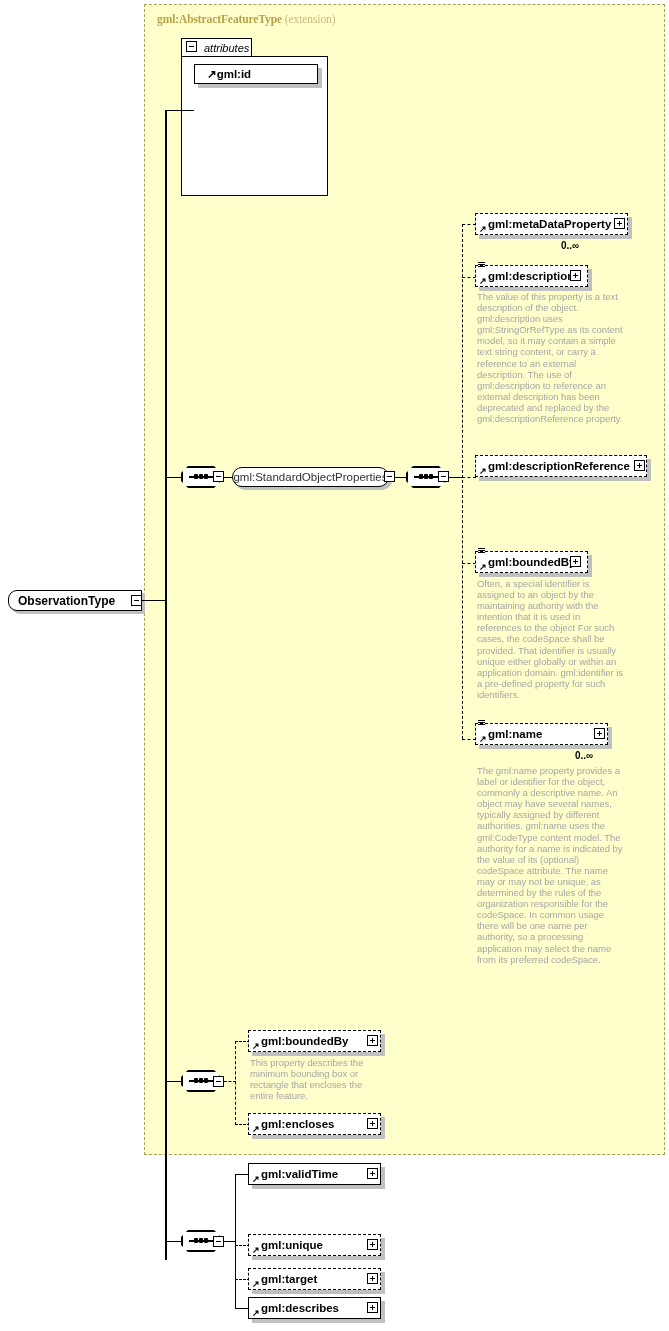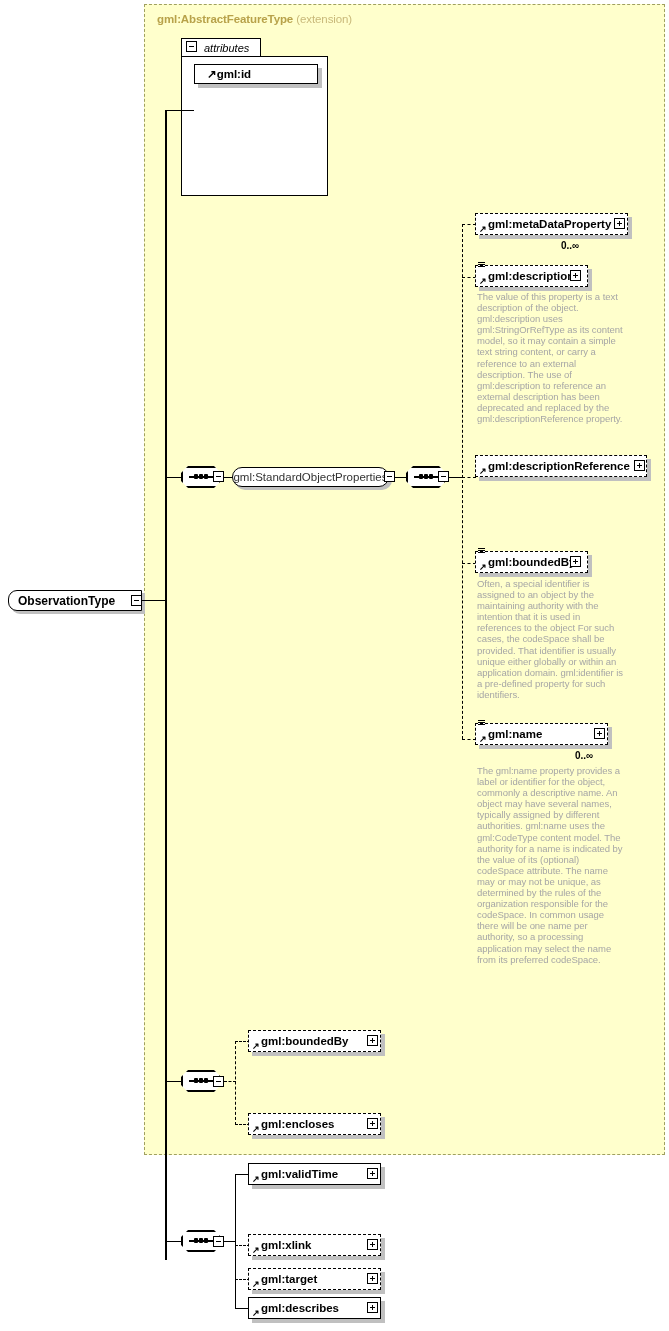--- a/index.html
+++ b/index.html
@@ -35,20 +35,21 @@
   }
   .ext-title {
     position: absolute;
     left: 157px;
     top: 13px;
     font-size: 11.5px;
     font-weight: bold;
     color: #b8a24a;
     white-space: nowrap;
     letter-spacing: -0.1px;
+    font-family: Liberation Serif, serif;
   }
   .ext-title .sub {
     font-weight: normal;
     color: #c9b97a;
   }
 
   
   .ln-h { position: absolute; background: #000000; height: 1px; }
   .ln-v { position: absolute; background: #000000; width: 1px; }
   .ln-v-thick { position: absolute; background: #000000; width: 2px; }
@@ -277,21 +278,21 @@
 <body>
 
 <div id="canvas">
 
   <div class="ext-region"></div>
   <div class="ext-title">
     <span>gml:AbstractFeatureType</span>
     <span class="sub">(extension)</span>
   </div>
 
-  <div class="attr-tab" style="left:181px; top:38px; width:80px; height:18px;text-align:center;">
+  <div class="attr-tab" style="left:181px; top:38px; width:71px; height:18px;text-align:center;">
     <span>attributes</span>
   </div>
   <div class="minus" style="left:186px; top:41px;"></div>
   <div class="attr-panel" style="left:181px; top:56px; width:147px; height:140px;"></div>
 
   <div class="attr-el" style="left:194px; top:64px; width:124px; height:20px;">
     <span class="dref">↗</span>
     <span>gml:id</span>
   </div>
 
@@ -405,20 +406,21 @@
   <div class="minus" style="left:213px; top:1076px;"></div>
   <div class="dash-h" style="left:224px; top:1081px; width:12px;"></div>
   <div class="dash-v" style="left:235px; top:1041px; height:84px;"></div>
 
   <div class="dash-h" style="left:235px; top:1041px; width:15px;"></div>
   <div class="el-box optional" style="left:248px; top:1030px; width:133px; height:22px;">
     <span class="dref">↗</span>
     <span>gml:boundedBy</span>
   </div>
   <div class="plus" style="left:367px; top:1035px;"></div>
+  <div class="doc" style="left:250px; top:1057px; width:118px;">This property describes the minimum bounding box or rectangle that encloses the entire feature.</div>
 
   <div class="dash-h" style="left:235px; top:1124px; width:15px;"></div>
   <div class="el-box optional" style="left:248px; top:1113px; width:133px; height:22px;">
     <span class="dref">↗</span>
     <span>gml:encloses</span>
   </div>
   <div class="plus" style="left:367px; top:1118px;"></div>
 
   <div class="ln-h" style="left:165px; top:1241px; width:17px;"></div>
   <div class="seq" style="left:181px; top:1230px;">
@@ -437,21 +439,21 @@
   <div class="ln-h" style="left:235px; top:1174px; width:15px;"></div>
   <div class="el-box" style="left:248px; top:1163px; width:133px; height:22px;">
     <span class="dref">↗</span>
     <span>gml:validTime</span>
   </div>
   <div class="plus" style="left:367px; top:1168px;"></div>
 
   <div class="dash-h" style="left:235px; top:1245px; width:15px;"></div>
   <div class="el-box optional" style="left:248px; top:1234px; width:133px; height:22px;">
     <span class="dref">↗</span>
-    <span>gml:xlink</span>
+    <span>gml:unique</span>
   </div>
   <div class="plus" style="left:367px; top:1239px;"></div>
 
   <div class="dash-h" style="left:235px; top:1279px; width:15px;"></div>
   <div class="el-box optional" style="left:248px; top:1268px; width:133px; height:22px;">
     <span class="dref">↗</span>
     <span>gml:target</span>
   </div>
   <div class="plus" style="left:367px; top:1273px;"></div>
 

